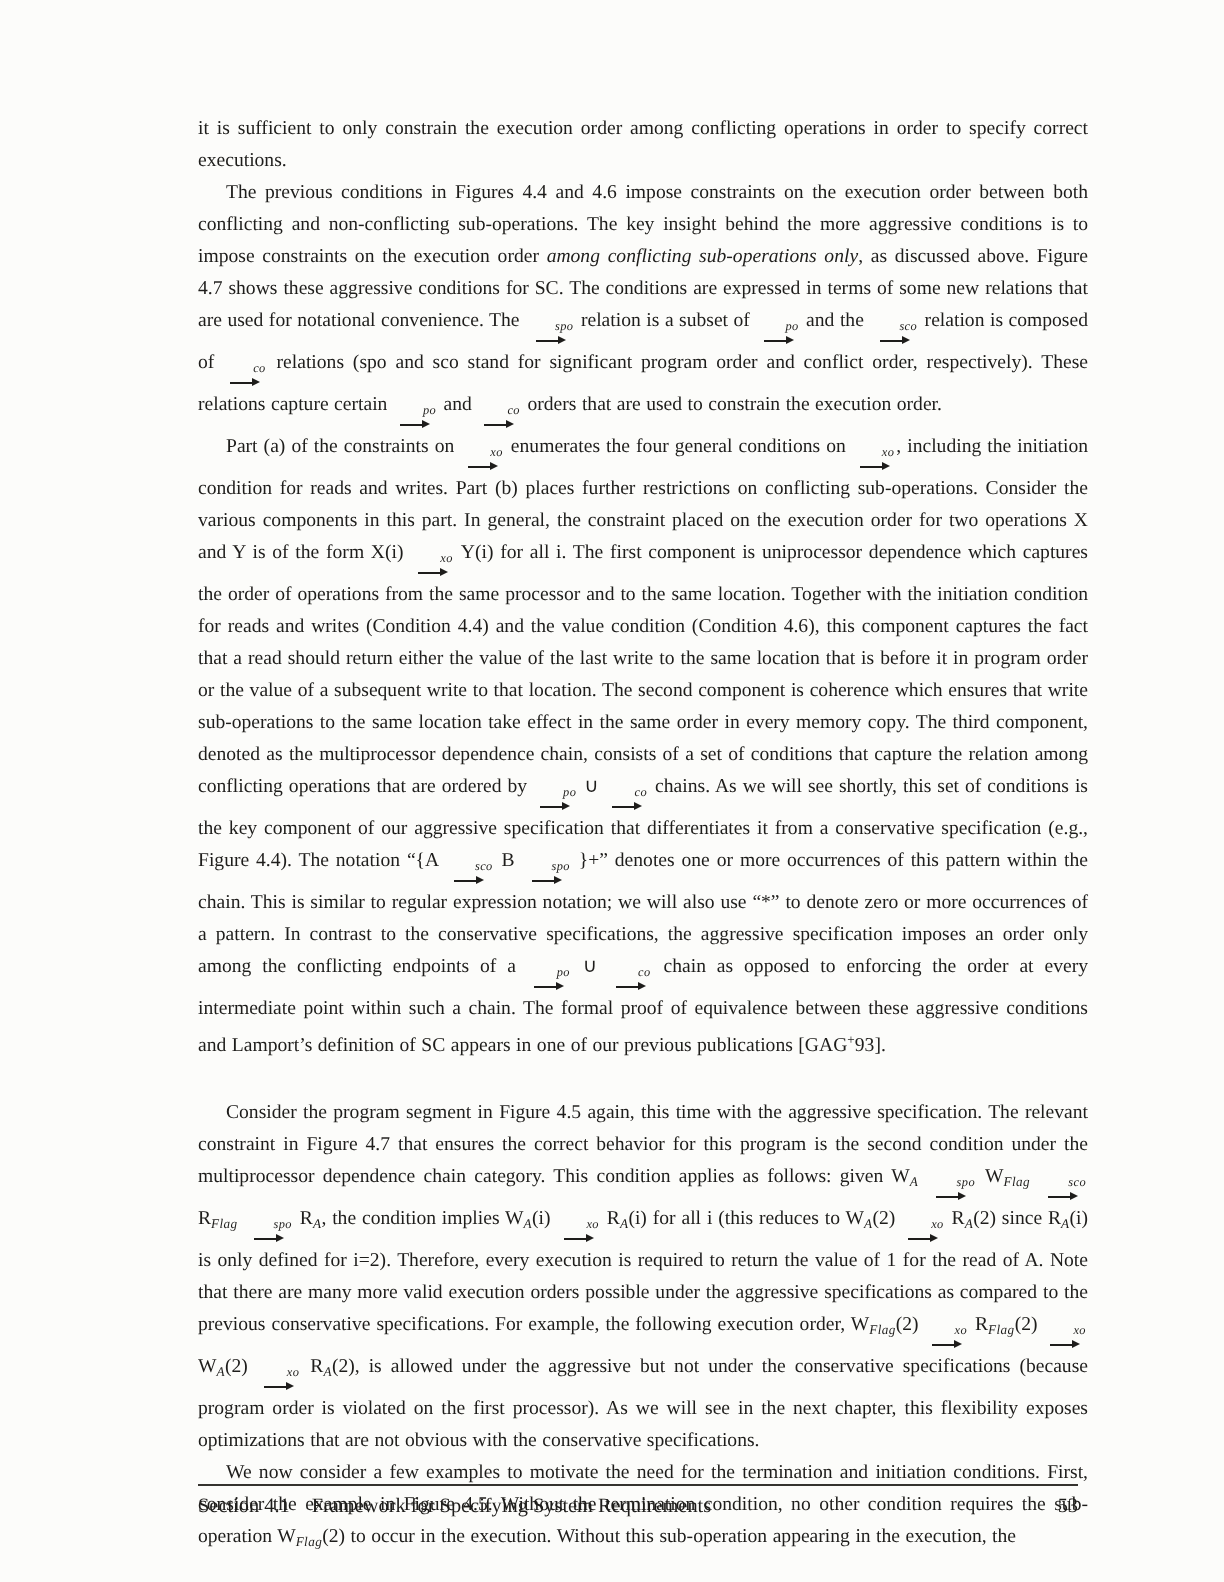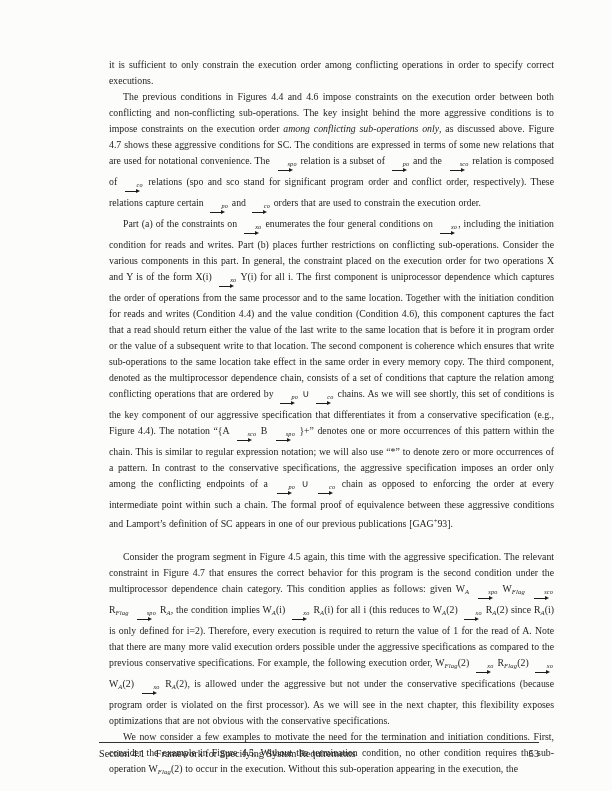--- a/index.html
+++ b/index.html
@@ -6,21 +6,21 @@
   body {
     width: 612px; height: 791px;
     background: #fcfcfa;
     position: relative;
     font-family: "Liberation Serif", serif;
     color: #1e1d1b;
     overflow: hidden;
   }
   .content {
     position: absolute;
-    left: 109px; top: 57px;
+    left: 99px; top: 57px;
     width: 445px;
   }
   .content p {
     margin: 0;
     text-align: justify;
     font-size: 9.8px;
     line-height: 16px;
     word-spacing: 0.3px;
   }
   .content p.indent { text-indent: 14px; }

